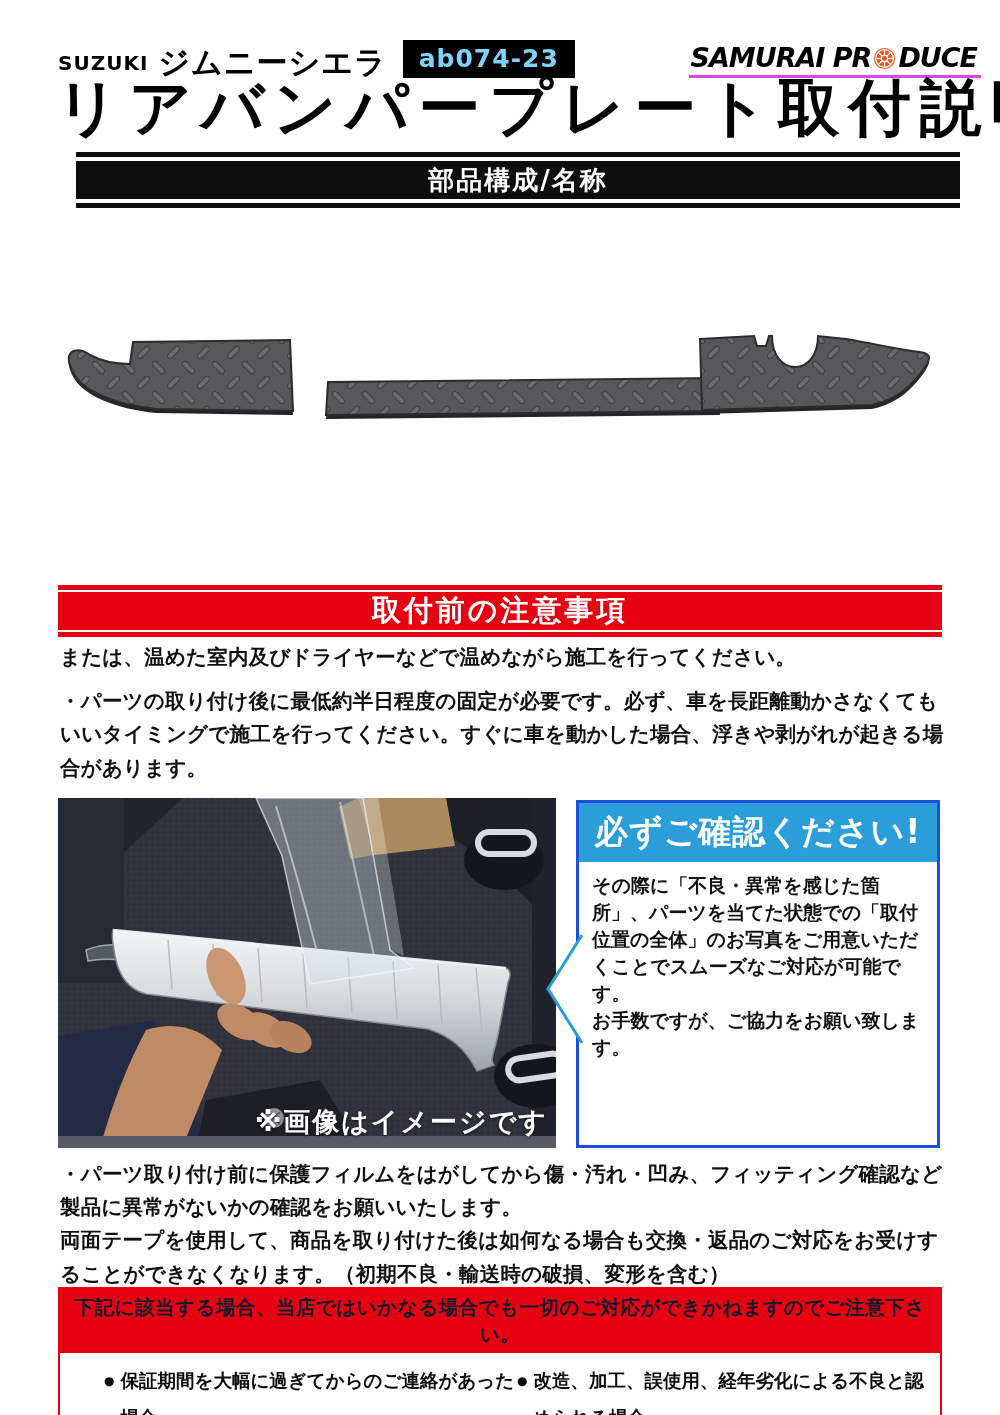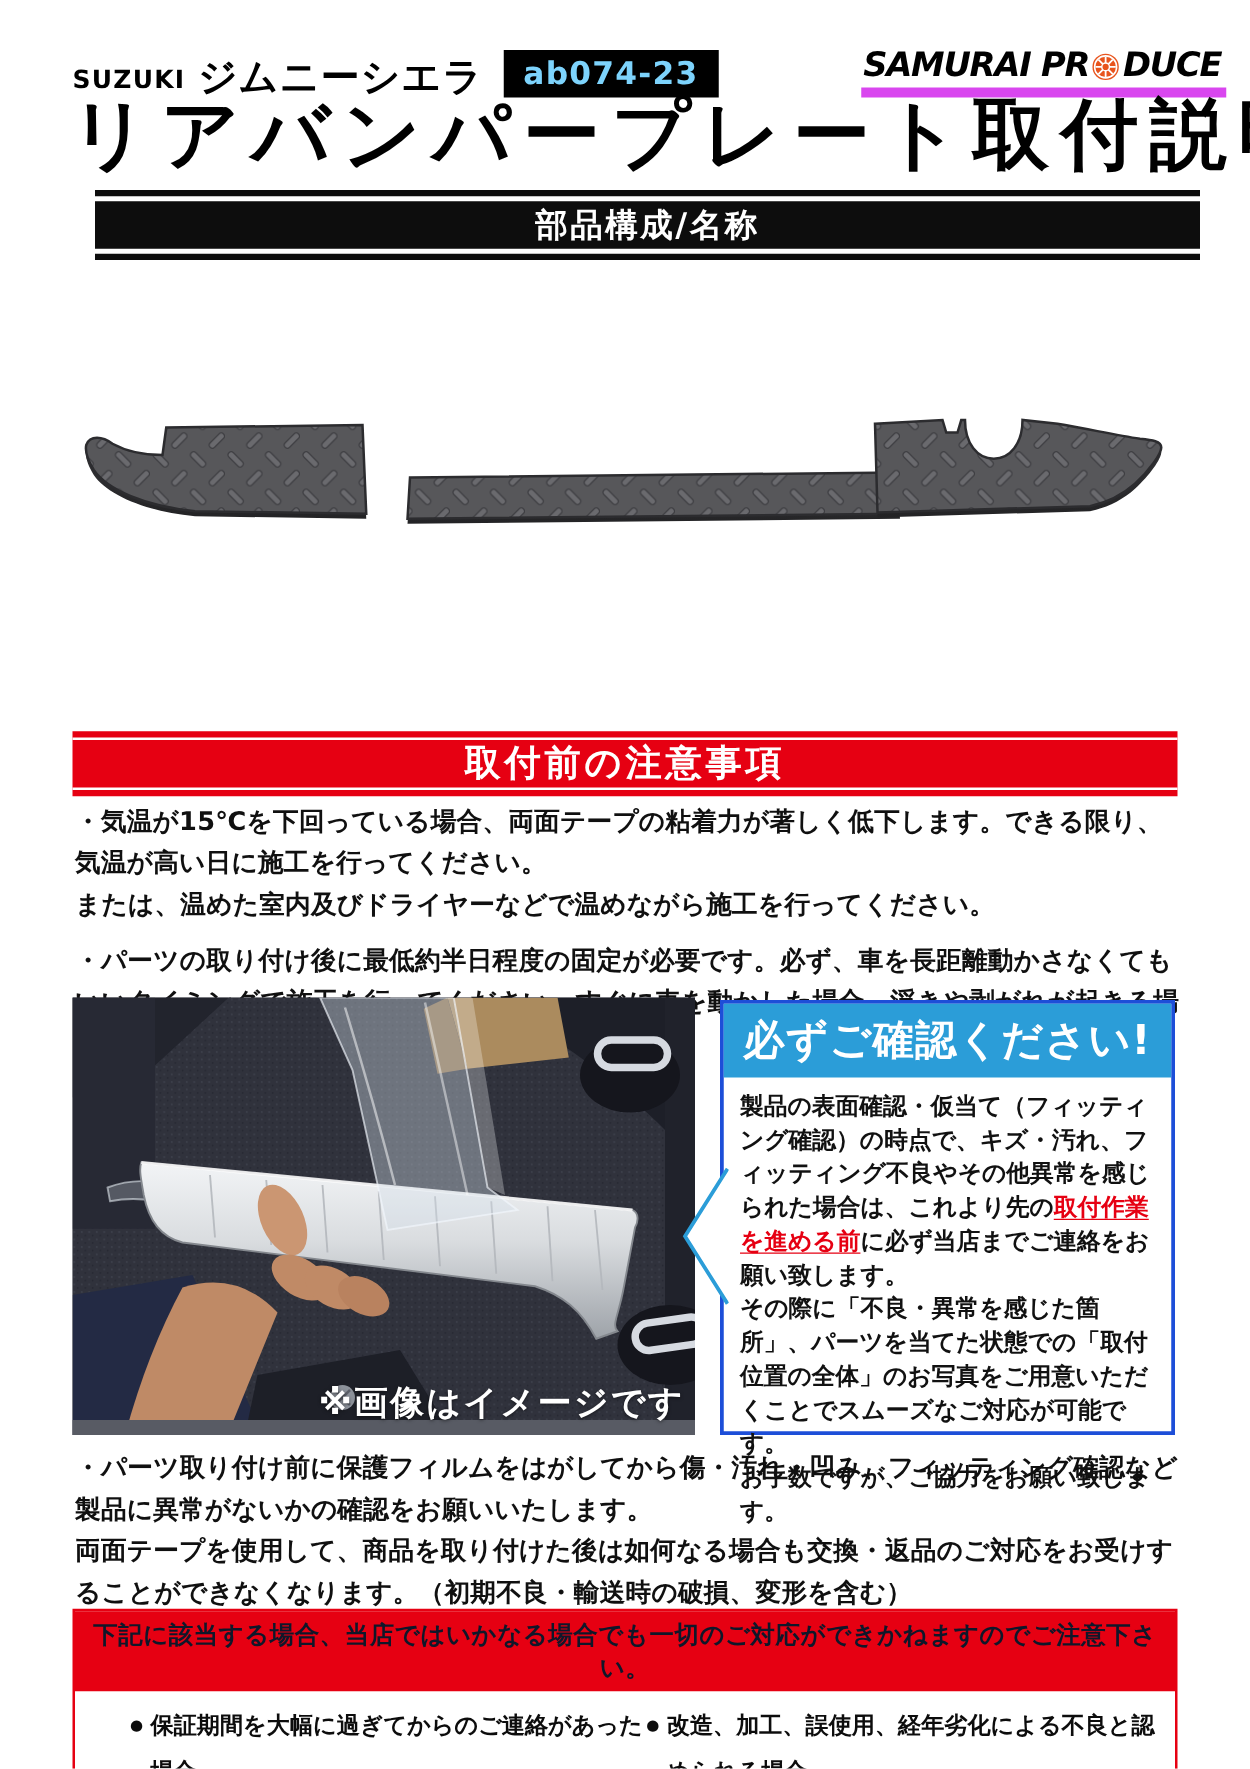--- a/index.html
+++ b/index.html
@@ -7,21 +7,21 @@
         font-family:"DejaVu Sans","Liberation Sans",sans-serif;color:#000;padding-left:39px;}
 
   
   .hdr-row{position:absolute;top:34px;left:58px;right:58px;height:44px;
            display:flex;align-items:flex-end;}
   .brand{font-size:20px;font-weight:800;letter-spacing:1px;line-height:1;padding-bottom:5px;}
   .model{font-size:31px;font-weight:800;line-height:1;margin-left:10px;letter-spacing:1px;}
   .part-badge{background:#000;color:#7dd3fc;font-size:25px;font-weight:800;line-height:1;
               padding:6px 16px 7px;margin-left:16px;letter-spacing:1px;text-align:right;}
   .hdr-spacer{flex:1;}
-  .logo{display:flex;align-items:center;gap:1px;border-bottom:8px solid #d946ef;
+  .logo{display:flex;align-items:center;gap:1px;border-bottom:3px solid #d946ef;
         padding:0 4px 4px 2px;font-style:italic;font-weight:800;font-size:27px;
         letter-spacing:-1px;line-height:1;}
   .logo svg{display:block;margin:0 1px -2px 1px;}
 
   .main-title{position:absolute;top:74px;left:56px;width:900px;font-size:62px;font-weight:800;
               line-height:1.1;letter-spacing:9px;white-space:nowrap;}
 
   .bar-wrap{position:absolute;top:152px;left:76px;width:884px;}
   .bar-line-a{height:5px;background:#0d0d0d;margin-bottom:4px;}
   .bar-main{height:38px;background:#0d0d0d;color:#fff;display:flex;align-items:center;
@@ -150,21 +150,20 @@
   </svg>
 
 
   <div class="red-banner">
     <div class="wline-t"></div>
     <div class="rb-text">取付前の注意事項</div>
     <div class="wline-b"></div>
   </div>
 
   <div class="para-block">
-    <p>・気温が15℃を下回っている場合、両面テープの粘着力が著しく低下します。できる限り、気温が高い日に施工を行ってください。</p>
     <p>または、温めた室内及びドライヤーなどで温めながら施工を行ってください。</p>
     <p class="gap">・パーツの取り付け後に最低約半日程度の固定が必要です。必ず、車を長距離動かさなくてもいいタイミングで施工を行ってください。すぐに車を動かした場合、浮きや剥がれが起きる場合があります。</p>
   </div>
 
   <div class="photo">
     <svg width="498" height="350" viewBox="0 0 498 350">
       <defs>
         <pattern id="carpet" width="6" height="6" patternUnits="userSpaceOnUse">
           <rect width="6" height="6" fill="#30323c"></rect>
           <circle cx="1.4" cy="1.6" r=".8" fill="#3c3f4a"></circle>
@@ -223,21 +222,20 @@
       <circle cx="216" cy="320" r="10" fill="#8d929b"></circle>
       <path d="M 210 314 L 222 326 M 222 314 L 210 326" stroke="#5c6069" stroke-width="2"></path>
       <rect x="0" y="338" width="498" height="12" fill="#585b64"></rect>
     </svg>
     <div class="photo-caption">※画像はイメージです</div>
   </div>
 
   <div class="blue-box">
     <div class="bb-head">必ずご確認ください!</div>
     <div class="bb-body">
-      <p><span>製品の表面確認・仮当て（フィッティング確認）の時点で、キズ・汚れ、フィッティング不良やその他異常を感じられた場合は、これより先の</span><span class="hl">取付作業を進める前</span><span>に必ず当店までご連絡をお願い致します。</span></p>
       <p>その際に「不良・異常を感じた箇所」、パーツを当てた状態での「取付位置の全体」のお写真をご用意いただくことでスムーズなご対応が可能です。</p>
       <p>お手数ですが、ご協力をお願い致します。</p>
     </div>
     <svg class="bb-pointer" width="38" height="112" viewBox="0 0 38 112">
       <path d="M37 2 L3 56 L37 110 Z" fill="#ffffff" stroke="none"></path>
       <path d="M37 2 L3 56 L37 110" fill="none" stroke="#2b9dd8" stroke-width="3"></path>
     </svg>
   </div>
 
   <div class="notes-block">

